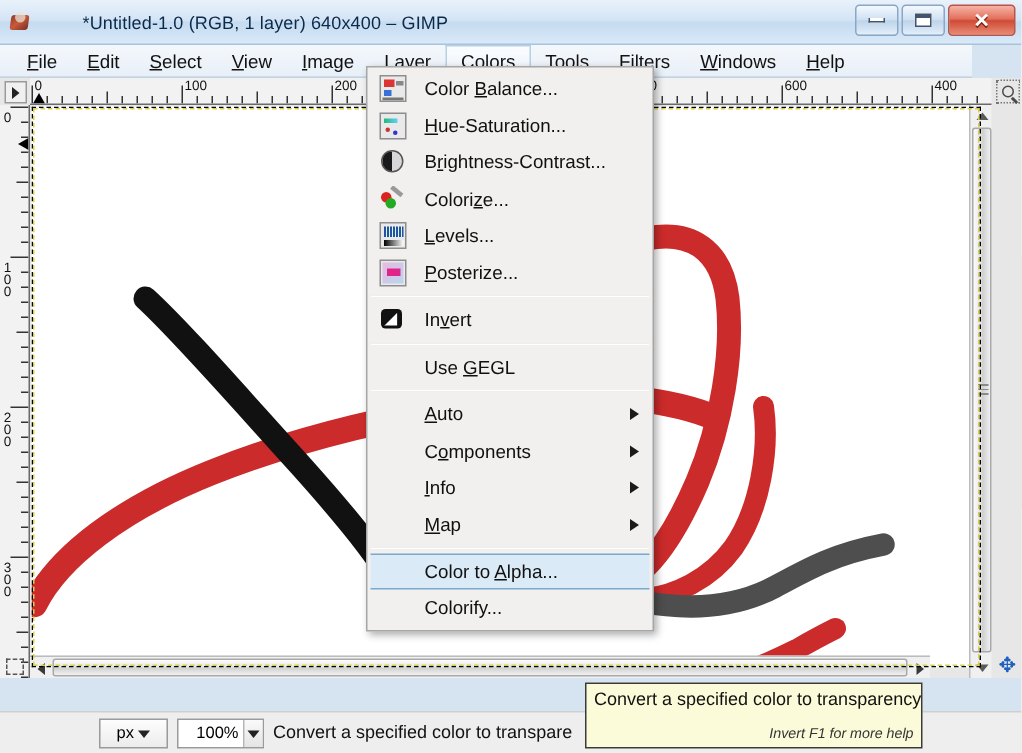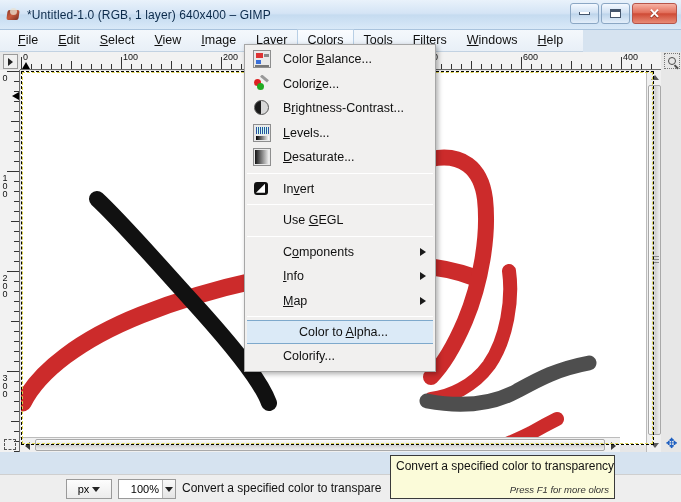--- a/index.html
+++ b/index.html
@@ -11,21 +11,21 @@
     background:#d6e3f0;
     position:relative;
   }
   #app { position:absolute; inset:0; }
 
   
   .titlebar{
     position:absolute; left:0; top:0; width:681px; height:30px;
     background:linear-gradient(to bottom,#e9f2fb 0%,#d4e4f5 46%,#c5dbf0 52%,#d9e9f8 100%);
     border-bottom:1px solid #a9c3dd;
-    display:flex; align-items:center;
+    display:flex; align-items:center;gap:28px;
   }
   .tb-icon{ width:16px;height:16px;margin:0 5px 0 6px;position:relative;flex:none; }
   .tb-icon .g1{position:absolute;left:1px;top:3px;width:12px;height:10px;
     background:linear-gradient(135deg,#8d3a2a,#c95a3c 45%,#7a2f22);border-radius:2px;transform:skewX(-8deg);}
   .tb-icon .g2{position:absolute;left:4px;top:1px;width:7px;height:7px;background:#e8e2d2;border-radius:50%;opacity:.75;}
   .tb-title{
     font-size:12px; color:#0b2a4a; white-space:nowrap; letter-spacing:.1px;
   }
   .winbtns{ position:absolute; right:4px; top:3px; display:flex; gap:2px; }
   .wbtn{
@@ -36,24 +36,24 @@
   .wbtn.close{
     width:45px;border-color:#b6554a;
     background:linear-gradient(to bottom,#f7b3a5,#e2705c 45%,#cf4b36 52%,#e88b76);
   }
   .wbtn .min{width:11px;height:3px;border:1px solid #44556b;border-top:none;background:#fff;}
   .wbtn .max{width:11px;height:9px;border:1px solid #44556b;border-top-width:3px;background:#fff;}
   .wbtn .x{color:#fff;font-size:13px;font-weight:bold;line-height:1;text-shadow:0 1px 0 #7d2415;}
 
   
   .menubar{
-    position:absolute; left:0; top:30px; width:583px; height:22px;
+    position:absolute; left:0; top:30px; width:648px; height:22px;
     background:linear-gradient(to bottom,#f4f8fc,#e8eff7);
     border-bottom:1px solid #c2d2e2;
-    display:flex; align-items:flex-end; padding-left:8px;
+    display:flex; align-items:center; padding-left:8px;
   }
   .mb-item{
     padding:2px 9px; font-size:12.5px; color:#111; cursor:default; line-height:16px;
     border:1px solid transparent;
   }
   .mb-item u{ text-decoration:underline; }
   .mb-item.active{
     background:linear-gradient(to bottom,#fbfdff,#eaf2fb);
     border:1px solid #b8cfe5; border-bottom-color:#eef4fa;
   }
@@ -166,21 +166,21 @@
     background:#f1f0ef;border:1px solid #a6a6a6;
     box-shadow:2px 2px 5px rgba(0,0,0,.32);
     z-index:40; padding:2px 0;
   }
   .mi{
     position:relative;height:24.5px;display:flex;align-items:center;
     padding-left:38px;font-size:12.5px;color:#101010;cursor:default;
   }
   .mi.sel{
     background:#dbeaf7;border-top:1px solid #7ea9cc;border-bottom:1px solid #7ea9cc;
-    margin:0 2px; padding-left:52px; height:24px;
+    margin:0 2px; padding-left:36px; height:24px;
   }
   .mi .ico{position:absolute;left:8px;top:50%;margin-top:-9px;width:18px;height:18px;}
   .mi .arw{position:absolute;right:9px;top:50%;margin-top:-4px;
     width:0;height:0;border-top:4px solid transparent;border-bottom:4px solid transparent;border-left:6px solid #1a1a1a;}
   .mi u{text-decoration:underline;}
   .sep{height:1px;background:#c9c9c9;margin:3px 2px;border-bottom:1px solid #fff;}
 
   
   .ic{width:18px;height:18px;border:1px solid #8e8e8e;background:#e9e9e9;position:relative;overflow:hidden;}
   .ic.flat{border:none;background:transparent;}
@@ -424,69 +424,84 @@
             <div style="position:absolute;left:2px;top:2px;width:7px;height:5px;background:#d33;"></div>
             <div style="position:absolute;left:2px;top:9px;width:5px;height:4px;background:#3a6fd8;"></div>
             <div style="position:absolute;left:10px;top:3px;width:5px;height:3px;background:#888;"></div>
             <div style="position:absolute;left:1px;top:14px;width:14px;height:2px;background:#777;"></div>
           </div>
         </span>
         <span>Color <u>B</u>alance...</span>
       </div>
       <div class="mi">
         <span class="ico">
+          <div class="ic">
+            <div style="position:absolute;left:2px;top:3px;width:9px;height:3px;background:linear-gradient(to right,#2b7,#6cf);"></div>
+            <div style="position:absolute;left:3px;top:9px;width:3px;height:3px;background:#c33;border-radius:50%"></div>
+            <div style="position:absolute;left:8px;top:11px;width:3px;height:3px;background:#33c;border-radius:50%"></div>
+          </div>
+        </span>
+        <span><u>H</u>ue-Saturation...</span>
+      </div>
+      <div class="mi">
+        <span class="ico">
+          <div class="ic flat">
+            <div style="position:absolute;left:1px;top:1px;width:15px;height:15px;border-radius:50%;background:linear-gradient(to right,#1a1a1a 50%,#d8d8d8 50%);border:1px solid #555;"></div>
+          </div>
+        </span>
+        <span>B<u>r</u>ightness-Contrast...</span>
+      </div>
+      <div class="mi">
+        <span class="ico">
           <div class="ic flat">
             <div style="position:absolute;left:1px;top:4px;width:7px;height:7px;background:#d22;border-radius:50%"></div>
             <div style="position:absolute;left:4px;top:8px;width:7px;height:7px;background:#2a2;border-radius:50%"></div>
             <div style="position:absolute;left:7px;top:2px;width:9px;height:3px;background:#999;transform:rotate(40deg)"></div>
           </div>
         </span>
         <span>Colori<u>z</u>e...</span>
       </div>
       <div class="mi">
         <span class="ico">
-          <div class="ic flat">
-            <div style="position:absolute;left:1px;top:1px;width:15px;height:15px;border-radius:50%;background:linear-gradient(to right,#1a1a1a 50%,#d8d8d8 50%);border:1px solid #555;"></div>
-          </div>
-        </span>
-        <span>B<u>r</u>ightness-Contrast...</span>
-      </div>
-      <div class="mi">
-        <span class="ico">
           <div class="ic">
             <div style="position:absolute;left:2px;top:2px;width:13px;height:7px;background:repeating-linear-gradient(to right,#2b4fa0 0 1px,#cfe 1px 2px);"></div>
             <div style="position:absolute;left:2px;top:11px;width:13px;height:4px;background:linear-gradient(to right,#000,#fff);"></div>
           </div>
         </span>
         <span><u>L</u>evels...</span>
       </div>
       <div class="mi">
         <span class="ico">
           <div class="ic">
-            <div style="position:absolute;inset:1px;background:linear-gradient(to right,#141414,#f2f2f2);"></div>
-          </div>
-        </span>
-        <span><u>D</u>esaturate...</span>
+            <div style="position:absolute;inset:1px;background:linear-gradient(135deg,#e8b9e0,#b8d6f0);"></div>
+            <div style="position:absolute;left:4px;top:5px;width:9px;height:5px;background:#e1248c;"></div>
+          </div>
+        </span>
+        <span><u>P</u>osterize...</span>
       </div>
       <div class="sep"></div>
       <div class="mi">
         <span class="ico">
           <div class="ic flat">
             <div style="position:absolute;left:1px;top:2px;width:14px;height:13px;background:#111;border-radius:3px;"></div>
             <div style="position:absolute;left:3px;top:4px;width:9px;height:9px;background:#fff;clip-path:polygon(0 100%,100% 0,100% 100%);"></div>
           </div>
         </span>
         <span>In<u>v</u>ert</span>
       </div>
       <div class="sep"></div>
       <div class="mi">
         <span>Use <u>G</u>EGL</span>
       </div>
       <div class="sep"></div>
       <div class="mi">
+        <span><u>A</u>uto</span>
+        <span class="arw"></span>
+      </div>
+      <div class="mi">
         <span>C<u>o</u>mponents</span>
         <span class="arw"></span>
       </div>
       <div class="mi">
         <span><u>I</u>nfo</span>
         <span class="arw"></span>
       </div>
       <div class="mi">
         <span><u>M</u>ap</span>
         <span class="arw"></span>
@@ -495,16 +510,16 @@
       <div class="mi sel">
         <span>Color to <u>A</u>lpha...</span>
       </div>
       <div class="mi">
         <span>Colorify...</span>
       </div>
     </div>
 
   <div class="tooltip">
     <div class="t1">Convert a specified color to transparency</div>
-    <div class="t2">Press F1 for more olors</div>
+    <div class="t2">Invert F1 for more help</div>
   </div>
 
 </div>
 
 </body></html>

